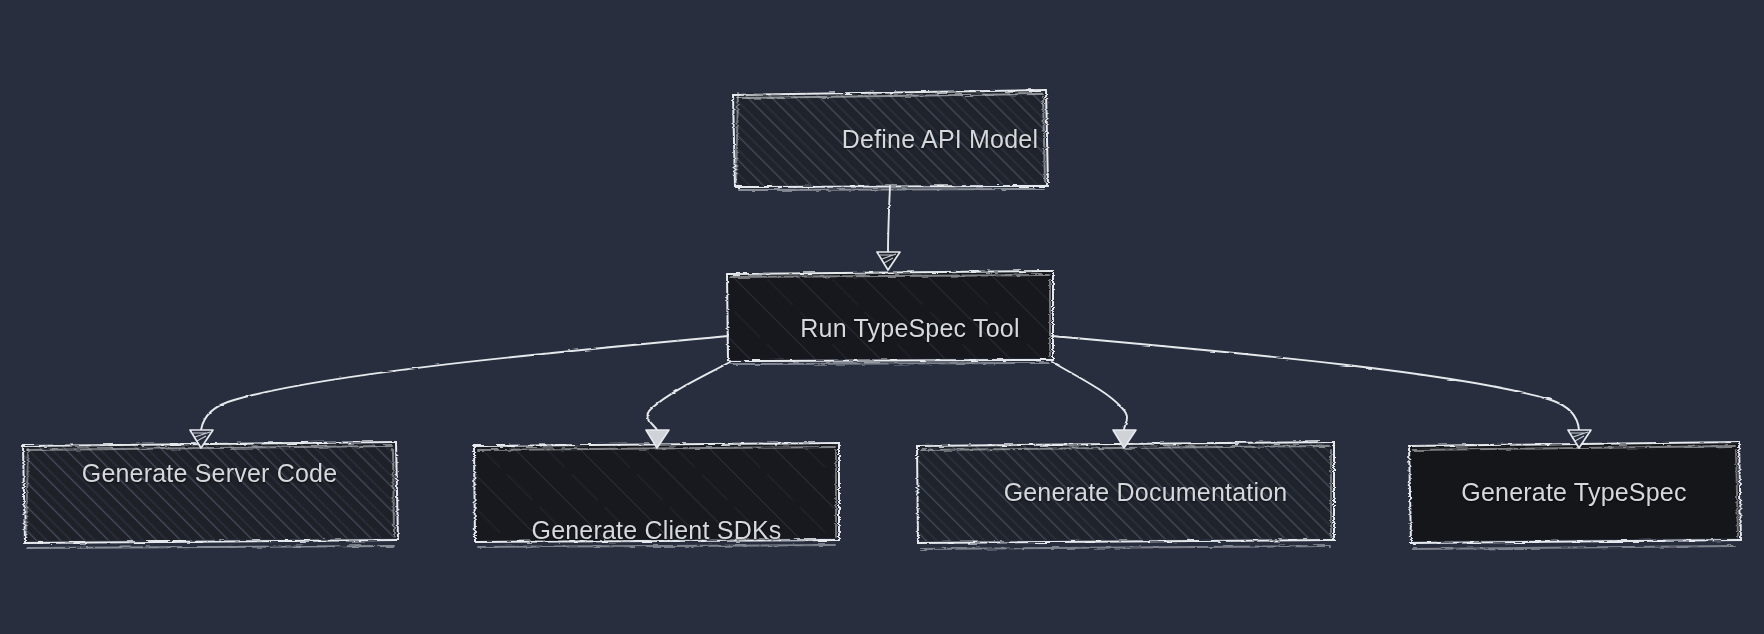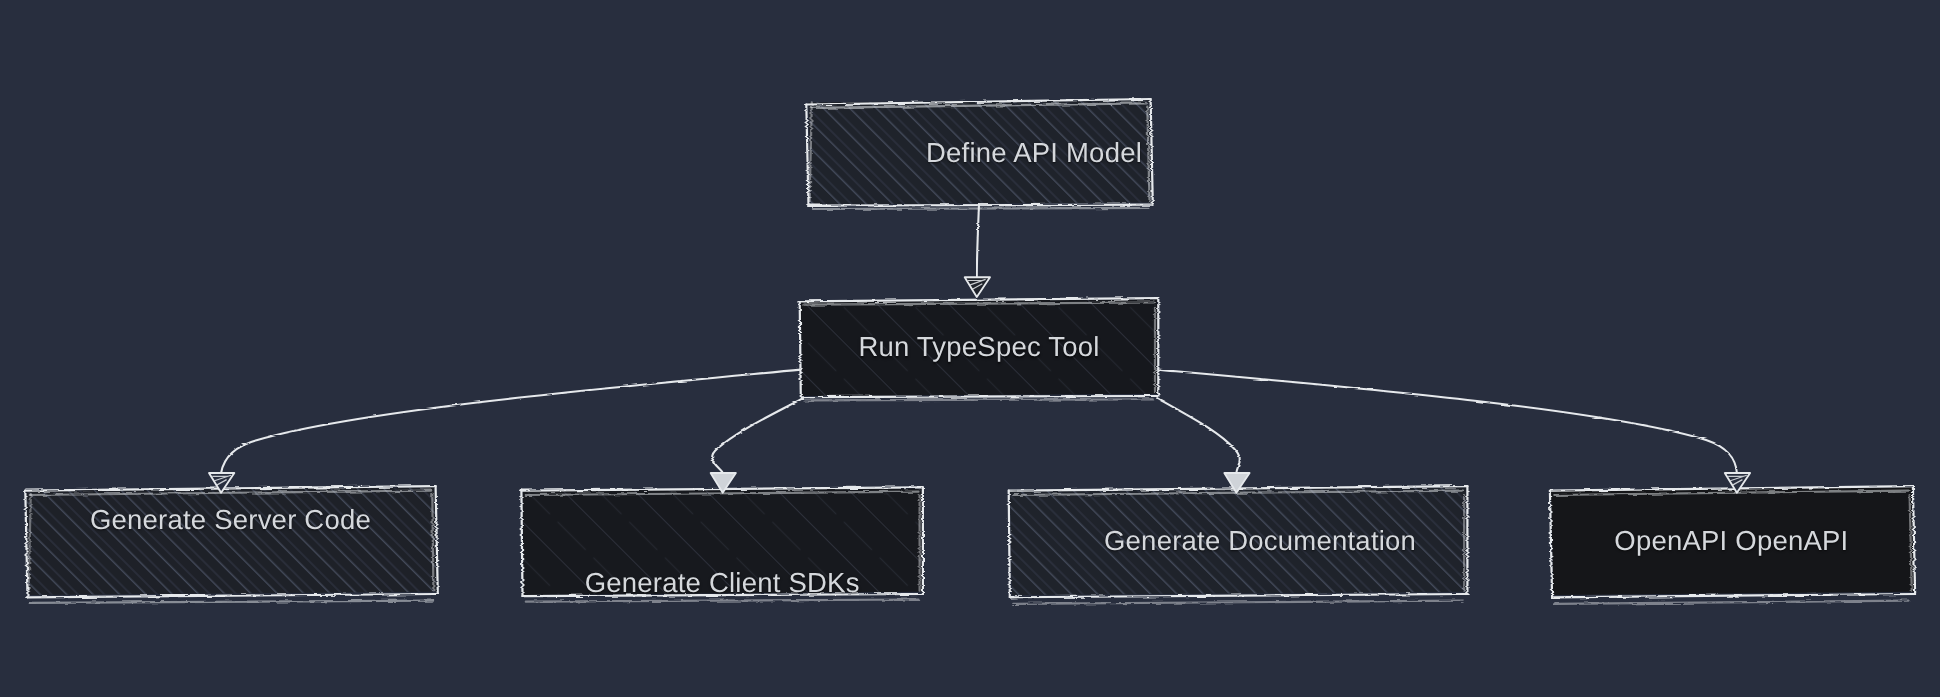--- a/index.html
+++ b/index.html
@@ -192,23 +192,23 @@
       <path d="M1052,336 C1230,352 1460,372 1551,400 C1572,407 1578,418 1579,430" fill="none" stroke="#e6e9ec" stroke-width="1.9" stroke-linecap="round"></path>
     </g>
     <g>
       <path d="M1568,430 L1591,430 L1579,448 Z" fill="#282e3e" stroke="#e6e9ec" stroke-width="1.7" stroke-linejoin="round"></path>
       <path d="M1571,433 L1585,433 M1573,437 L1588,432 M1575,441 L1584,436" stroke="#e6e9ec" stroke-width="1.1" opacity="0.85"></path>
     </g>
   </svg>
 
   <div class="node-label" style="left:735px; top:93px; width:348px; height:92px;margin-left:31px;">Define API Model</div>
 
-  <div class="node-label" style="left:728px; top:272px; width:324px; height:88px;">Run TypeSpec Tool</div>
+  <div class="node-label" style="left:728px; top:284px; width:324px; height:88px;padding-left:20px;">Run TypeSpec Tool</div>
 
   <div class="node-label" style="left:24px; top:425px; width:371px; height:96px;">Generate Server Code</div>
 
   <div class="node-label" style="left:475px; top:444px; width:363px; height:96px;margin-top:38px;">Generate Client SDKs</div>
 
   <div class="node-label" style="left:918px; top:444px; width:455px; height:96px;">Generate Documentation</div>
 
-  <div class="node-label" style="left:1410px; top:444px; width:328px; height:96px;">OpenAPI OpenAPI</div>
+  <div class="node-label" style="left:1410px; top:444px; width:328px; height:96px;">Generate TypeSpec</div>
 
 </div>
 
 </body></html>

